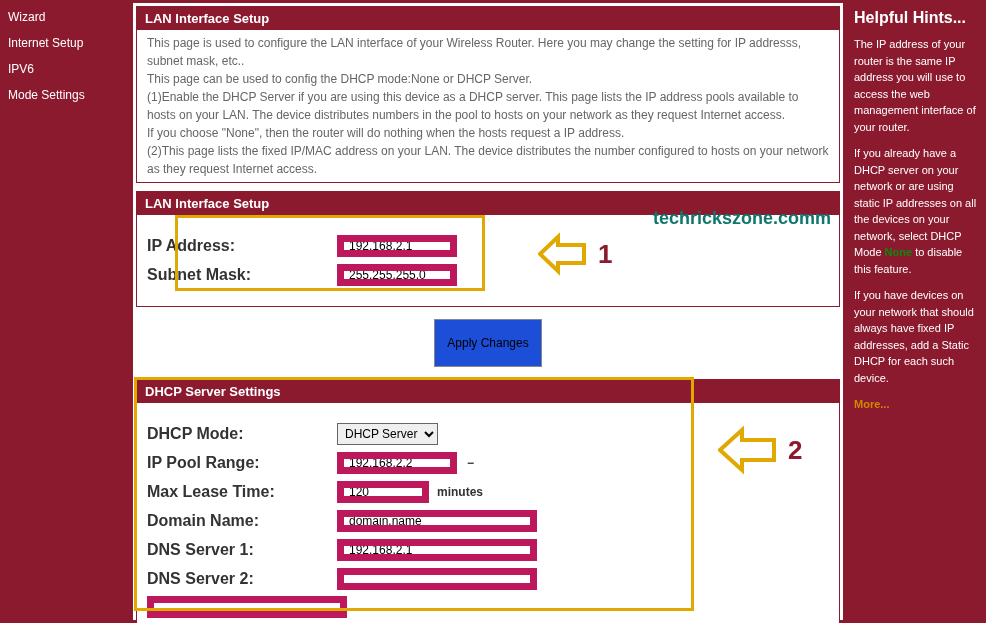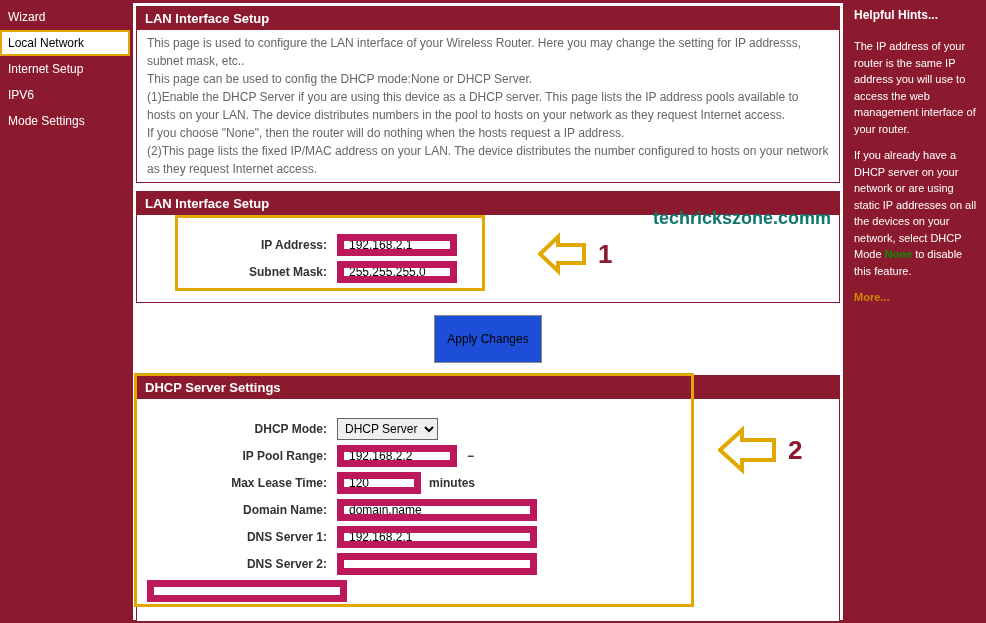--- a/index.html
+++ b/index.html
@@ -58,25 +58,25 @@
     font-size: 12px;
     line-height: 1.5;
   }
   .form-row {
     display: flex;
     align-items: center;
     margin: 5px 0;
   }
   .form-label {
     width: 190px;
-    text-align: right;
+    text-align: left;
     font-weight: bold;
     color: #333;
     padding-right: 10px;
-    font-size: 12px;
+    font-size: 16px;
   }
   .form-input {
     border: 7px solid #be185d;
     padding: 3px 5px;
     font-size: 12px;
     width: 120px;
     height: 22px;
   }
   .form-select {
     border: 1px solid #666;
@@ -98,21 +98,21 @@
   }
   .helpful {
     width: 140px;
     background: #8b1a2f;
     color: #fff;
     padding: 6px 8px;
     font-size: 11px;
     line-height: 1.5;
     flex-shrink: 0;
   }
-  .helpful-title { font-weight: bold; margin-bottom: 14px; font-size: 12px; }
+  .helpful-title { font-weight: bold; margin-bottom: 6px; font-size: 16px; }
   .helpful p { margin-bottom: 10px; }
   .helpful a.more { color: #d08800; font-weight: bold; cursor: pointer; }
   .helpful .none-word { color: #0a8a0a; font-weight: bold; }
 
   .highlight-box-1 {
     position: absolute;
     border: 3px solid #e0a800;
     pointer-events: none;
     z-index: 5;
   }
@@ -145,21 +145,20 @@
     pointer-events:none;
   }
   .after-label { margin-left:8px; font-weight:bold; color:#333; font-size:12px;}
   .dash-sep { margin: 0 10px; font-weight:bold; color:#333;}
 </style>
 </head>
 <body>
 
 <div class="sidebar">
   <div class="sidebar-item">Wizard</div>
-  <div class="sidebar-item active">Local Network</div>
   <div class="sidebar-item">Internet Setup</div>
   <div class="sidebar-item">IPV6</div>
   <div class="sidebar-item">Mode Settings</div>
 </div>
 
 <div class="main">
 
   <div class="panel">
     <div class="panel-header">LAN Interface Setup</div>
     <div class="panel-body">
@@ -200,21 +199,21 @@
           <option>DHCP Server</option>
         </select>
       </div>
       <div class="form-row">
         <div class="form-label">IP Pool Range:</div>
         <input class="form-input" value="192.168.2.2" style="">
         <span class="dash-sep">−</span>
       </div>
       <div class="form-row">
         <div class="form-label">Max Lease Time:</div>
-        <input class="form-input" style="width: 84px;" value="120">
+        <input class="form-input" style="width: 92px;" value="120">
         <span class="after-label">minutes</span>
       </div>
       <div class="form-row">
         <div class="form-label">Domain Name:</div>
         <input class="form-input" style="width: 200px;" value="domain.name">
       </div>
       <div class="form-row">
         <div class="form-label">DNS Server 1:</div>
         <input class="form-input" style="width: 200px;" value="192.168.2.1">
       </div>
@@ -252,14 +251,15 @@
   </div>
 
 </div>
 
 <div class="helpful">
   <div class="helpful-title">Helpful Hints...</div>
   <p>The IP address of your router is the same IP address you will use to access the web management interface of your router.</p>
   <p>
     <span>If you already have a DHCP server on your network or are using static IP addresses on all the devices on your network, select DHCP Mode </span><span class="none-word">None</span><span> to disable this feature.</span>
   </p>
+  <p>If you have devices on your network that should always have fixed IP addresses, add a Static DHCP for each such device.</p>
   <a class="more">More...</a>
 </div>
 
 </body></html>

